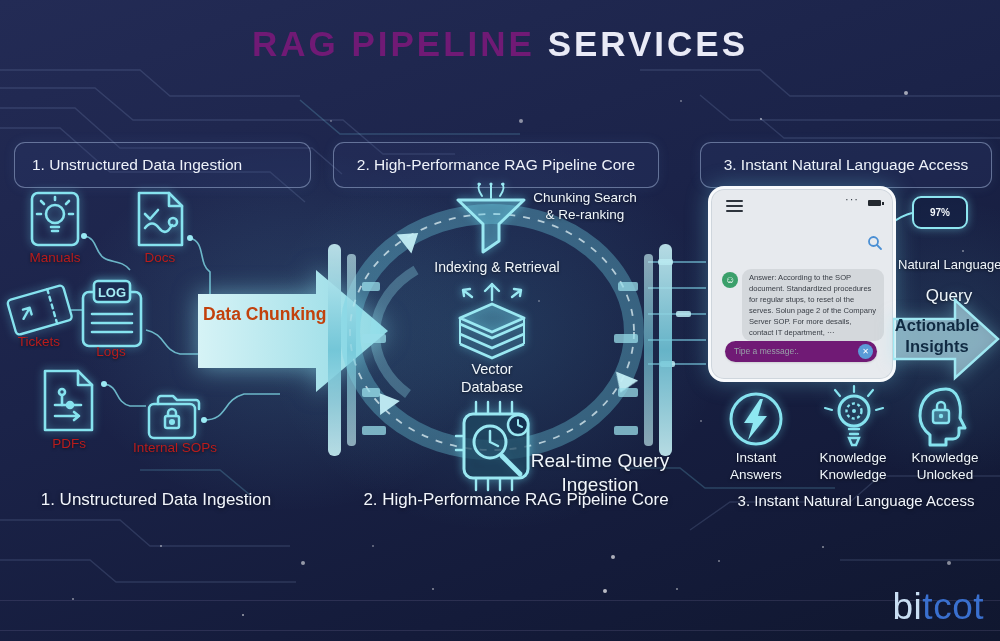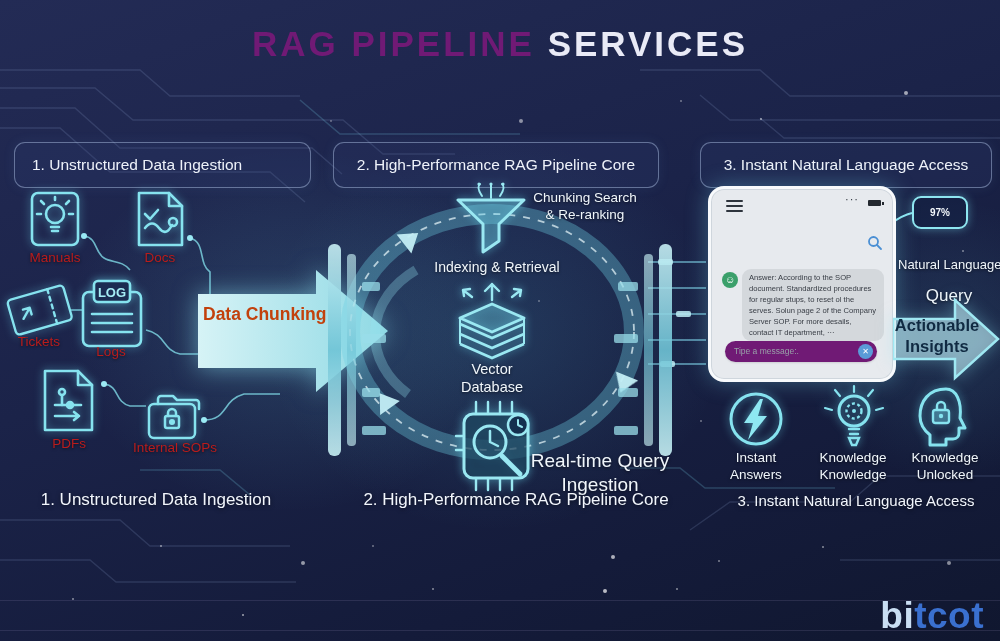--- a/index.html
+++ b/index.html
@@ -52,21 +52,21 @@
           background:#3ba06b;color:#fff;font-size:10px;line-height:16px;text-align:center}
   .input-pill{position:absolute;left:14px;top:152px;width:152px;height:21px;background:#701a75;
               border-radius:11px;box-shadow:0 1px 2px rgba(0,0,0,.12)}
   .input-pill .ph{position:absolute;left:9px;top:5px;font-size:8.5px;color:#99a1a9}
   .send-btn{position:absolute;right:4px;top:3px;width:15px;height:15px;border-radius:50%;
             background:#5a9bd8;color:#fff;font-size:8px;line-height:15px;text-align:center}
   .badge97{position:absolute;left:912px;top:196px;width:52px;height:29px;border:2px solid #8ee6f0;
            border-radius:9px;background:rgba(18,34,66,.45);color:#f2f7fb;font-size:10px;font-weight:bold;
            display:flex;align-items:center;justify-content:center;
            box-shadow:0 0 10px rgba(120,220,240,.45)}
-  .brand{position:absolute;right:16px;bottom:4px;font-size:37px;font-weight:bold;letter-spacing:.5px}
+  .brand{position:absolute;right:16px;bottom:13px;font-size:37px;font-weight:normal;letter-spacing:.5px}
   .brand .bi{color:#c9def3}.brand .tc{color:#3a70cf}
   .stars{position:absolute;left:0;top:0;width:2px;height:2px;border-radius:50%;
     box-shadow:520px 120px 0 1px rgba(255,255,255,.5),760px 118px 0 0 rgba(255,255,255,.55),
      905px 92px 0 1px rgba(255,255,255,.6),680px 100px 0 0 rgba(255,255,255,.4),
      160px 545px 0 0 rgba(255,255,255,.5),302px 562px 0 1px rgba(255,255,255,.55),
      432px 588px 0 0 rgba(255,255,255,.5),612px 556px 0 1px rgba(255,255,255,.65),
      676px 588px 0 0 rgba(255,255,255,.5),822px 546px 0 0 rgba(255,255,255,.5),
      948px 562px 0 1px rgba(255,255,255,.5),72px 598px 0 0 rgba(255,255,255,.5),
      242px 614px 0 0 rgba(255,255,255,.6),604px 590px 0 1px rgba(255,255,255,.7),
      718px 560px 0 0 rgba(255,255,255,.45),372px 545px 0 0 rgba(255,255,255,.4),

